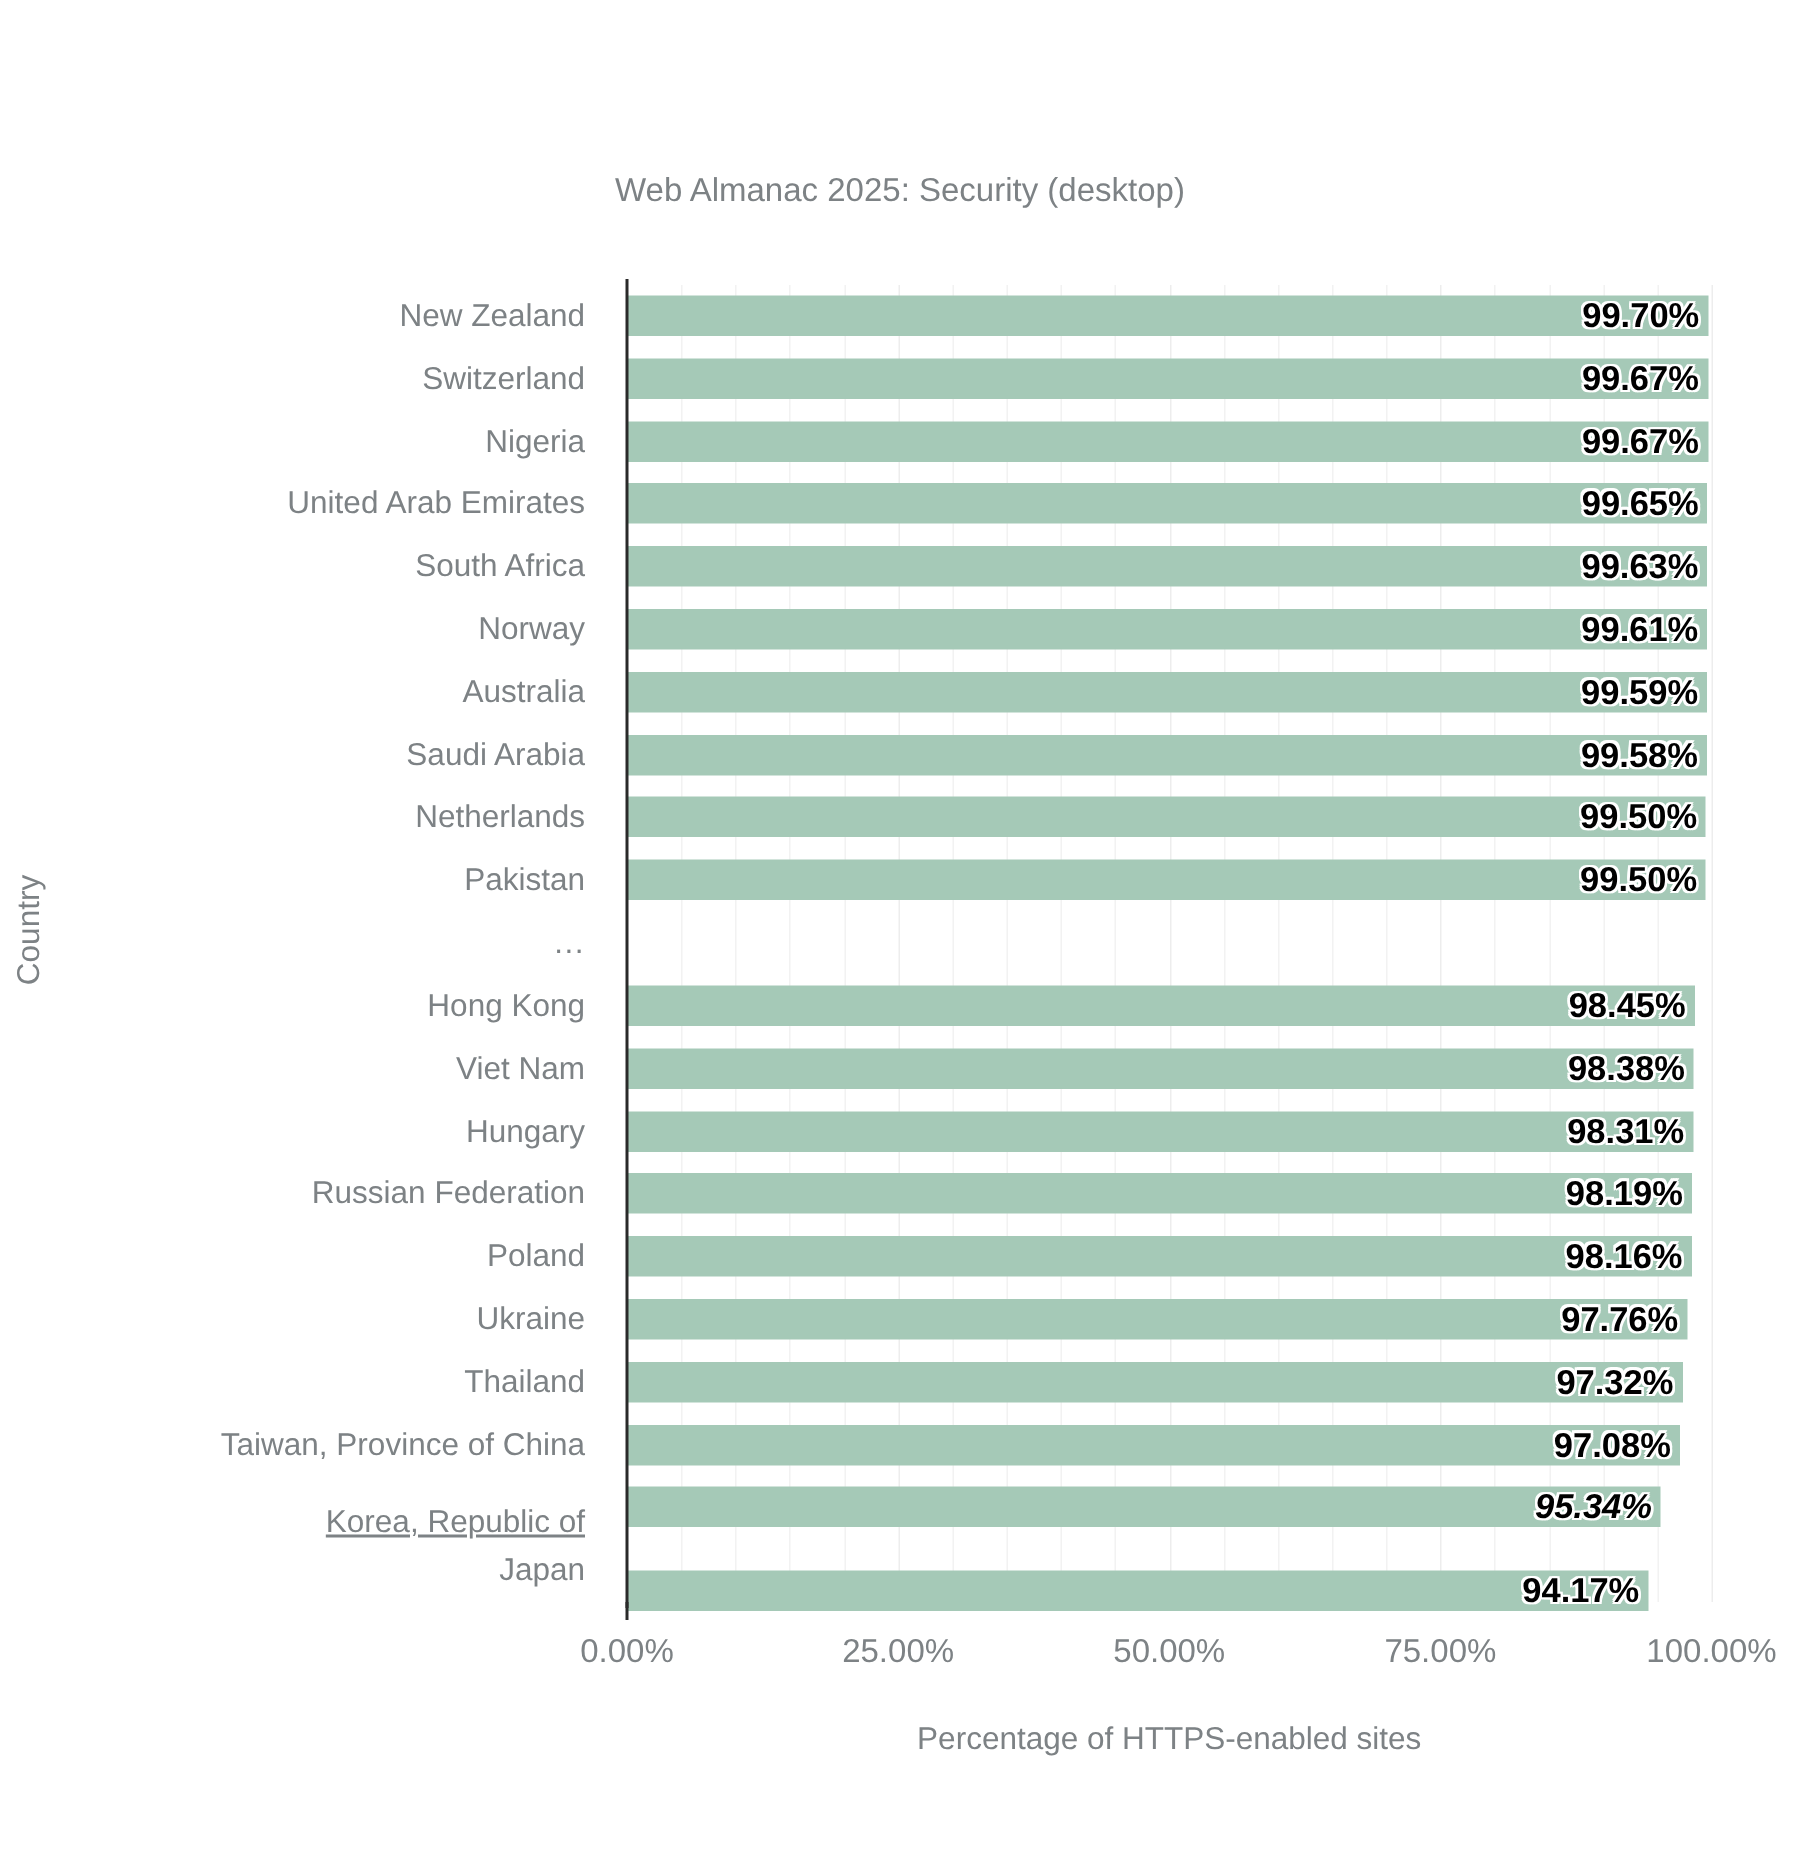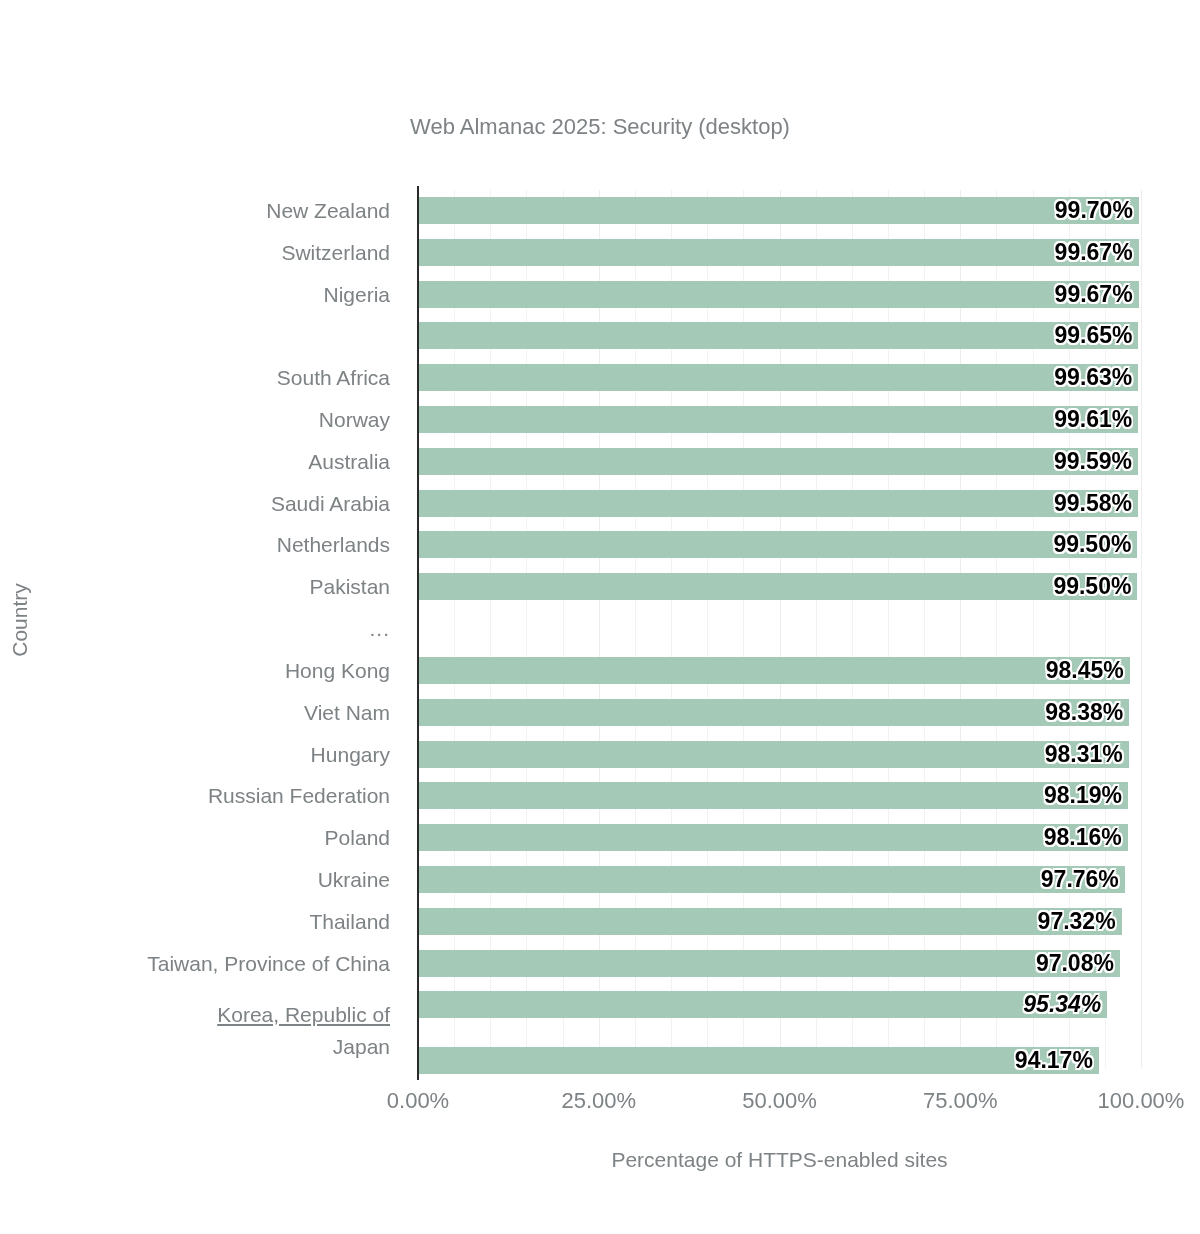--- a/index.html
+++ b/index.html
@@ -177,20 +177,21 @@
 <div id="figure">
 
   <div id="chart-subtitle">Web Almanac 2025: Security (desktop)</div>
 
   <div id="y-axis-title">Country</div>
 
   <div id="y-labels">
       <div class="ylabel" style="top: 0px;">New Zealand</div>
       <div class="ylabel" style="top: 41.8095px;">Switzerland</div>
       <div class="ylabel" style="top: 83.619px;">Nigeria</div>
+      <div class="ylabel" style="top: 125.429px;">United Arab Emirates</div>
       <div class="ylabel" style="top: 167.238px;">South Africa</div>
       <div class="ylabel" style="top: 209.048px;">Norway</div>
       <div class="ylabel" style="top: 250.857px;">Australia</div>
       <div class="ylabel" style="top: 292.667px;">Saudi Arabia</div>
       <div class="ylabel" style="top: 334.476px;">Netherlands</div>
       <div class="ylabel" style="top: 376.286px;">Pakistan</div>
       <div class="ylabel ellipsis" style="top: 418.095px;">...</div>
       <div class="ylabel" style="top: 459.905px;">Hong Kong</div>
       <div class="ylabel" style="top: 501.714px;">Viet Nam</div>
       <div class="ylabel" style="top: 543.524px;">Hungary</div>

